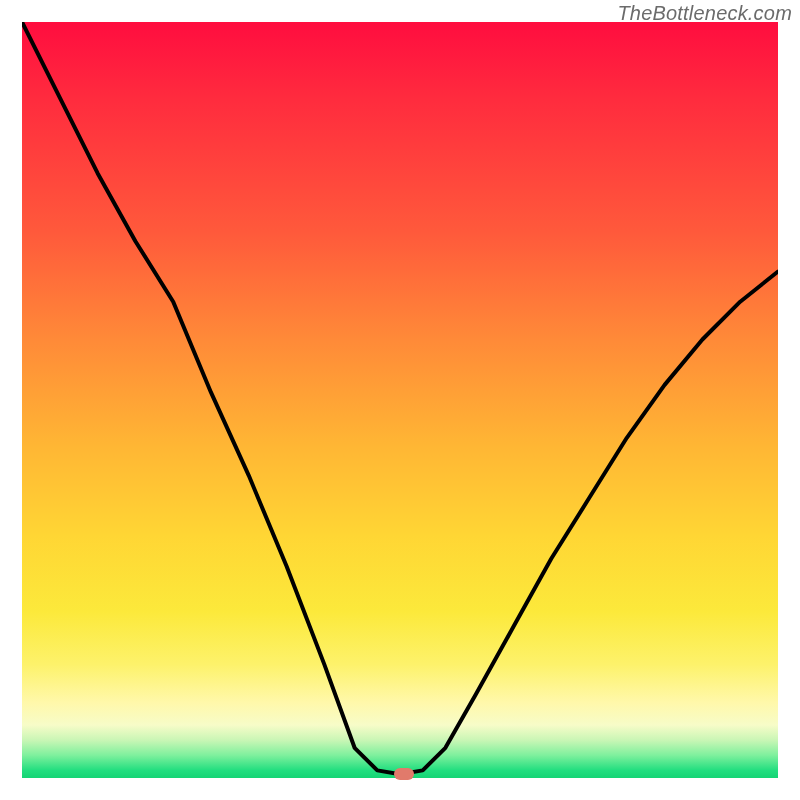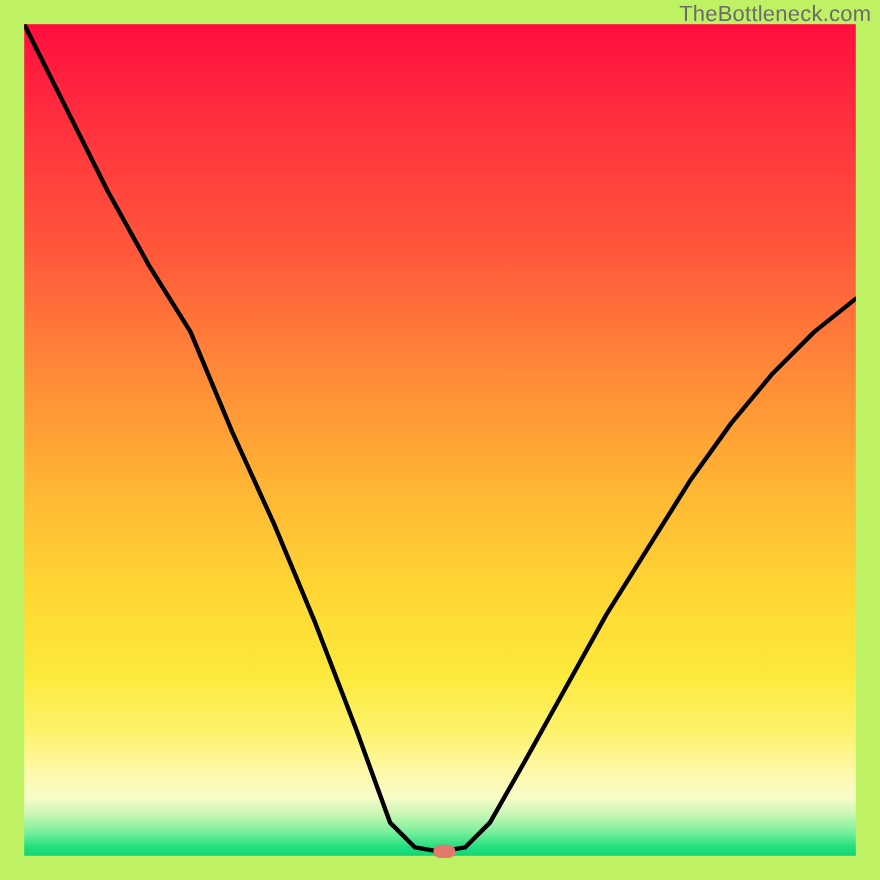--- a/index.html
+++ b/index.html
@@ -8,21 +8,22 @@
     width: 800px;
     height: 800px;
     background: #000;
     overflow: hidden;
     font-family: Arial, Helvetica, sans-serif;
   }
   .frame {
     position: relative;
     width: 800px;
     height: 800px;
-    background: #bef264;
+    background: #ffffff;
+    font-style: italic;
   }
   .plot {
     position: absolute;
     left: 22px;
     top: 22px;
     width: 756px;
     height: 756px;
     
     background: linear-gradient(
       to bottom,

